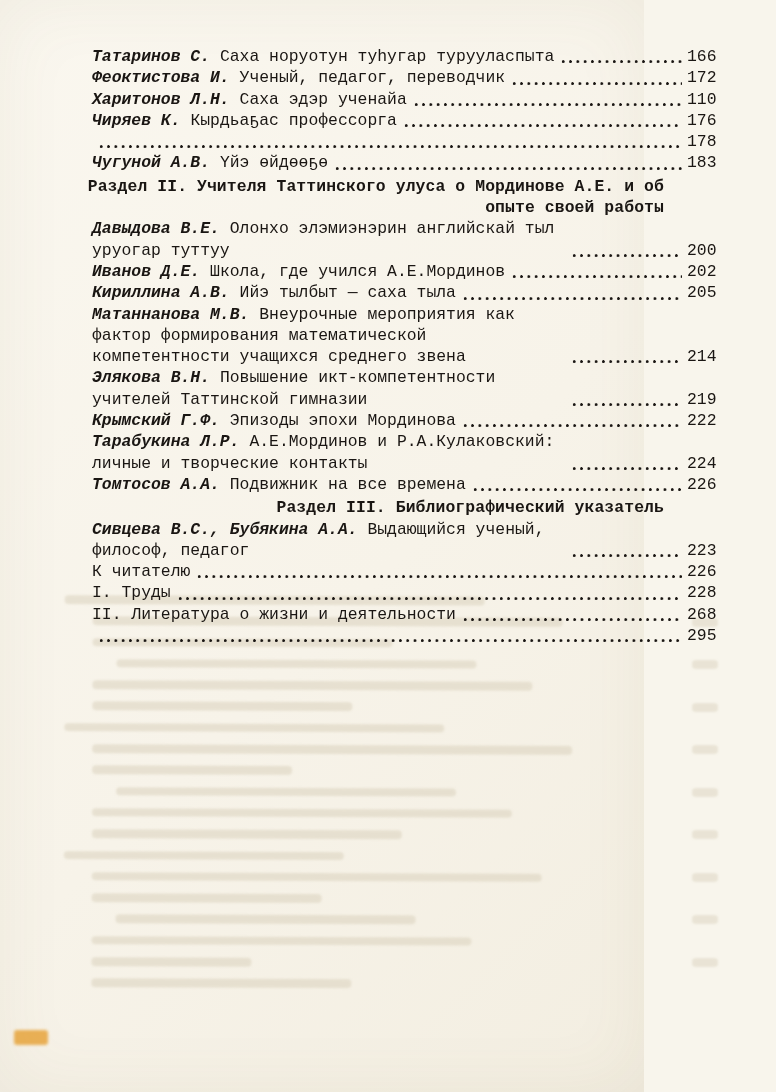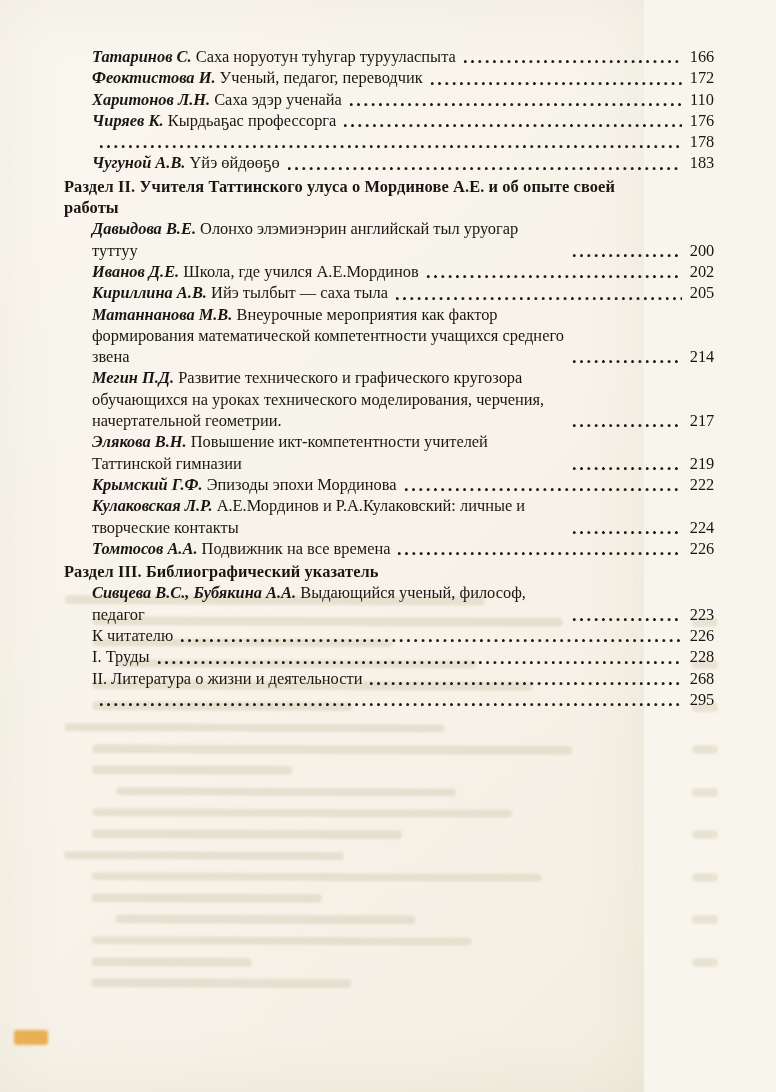--- a/index.html
+++ b/index.html
@@ -12,40 +12,42 @@
   body{
     width:776px;height:1092px;overflow:hidden;
     background:var(--paper);
     font-family:"Liberation Serif","DejaVu Serif",serif;
     color:var(--ink);
   }
   .sheet{
     position:relative;width:644px;height:1092px;
     background:linear-gradient(135deg,#faf7ef 0%,#f7f3e9 55%,#f3eee1 100%);
     box-shadow:inset 0 0 70px rgba(120,100,60,.07);
+    font-family:Liberation Mono, monospace;
   }
   
   .toc{
     position:absolute;top:46px;left:64px;width:653px;
     font-size:16.4px;line-height:21.3px;z-index:2;
   }
   .sec-header{
     font-weight:700;max-width:600px;margin:2px 0 0 0;
     letter-spacing:.1px;
+    text-align:right;
   }
   .entry{display:flex;align-items:flex-end;margin-left:28px;}
   .entry.indent{}
   .txt{flex:0 1 auto;}
   .author{font-style:italic;font-weight:700;}
   .leader{
     flex:1 0 110px;height:5px;margin:0 5px 3px 7px;
     background-image:radial-gradient(circle at 2.2px 2.6px,var(--ink) 1.1px,rgba(0,0,0,0) 1.65px);
     background-size:7.3px 5px;background-repeat:repeat-x;background-position:left bottom;
   }
-  .pageno{flex:0 0 auto;min-width:30px;text-align:center;}
+  .pageno{flex:0 0 auto;min-width:30px;text-align:left;}
   
   .ghost{
     position:absolute;left:0;right:0;top:596px;z-index:1;
     transform:rotate(.2deg);pointer-events:none;
   }
   .gline{
     height:8.5px;border-radius:4px;background:var(--ghost);
     opacity:.5;filter:blur(1.3px);margin-bottom:12.8px;
   }
   .gnum{
@@ -129,36 +131,31 @@
         <span class="txt"><em class="author">Кириллина А.В. </em><span>Ийэ тылбыт — саха тыла</span></span>
         <span class="leader"></span>
         <span class="pageno">205</span>
       </div>
       <div class="entry">
         <span class="txt"><em class="author">Матаннанова М.В. </em><span>Внеурочные мероприятия как фактор формирования математической компетентности учащихся среднего звена</span></span>
         <span class="leader"></span>
         <span class="pageno">214</span>
       </div>
       <div class="entry">
-        <span class="txt"><em class="author">Мегин П.Д. </em><span>Развитие технического и графического кругозора обучающихся на уроках технического моделирования, черчения, начертательной геометрии.</span></span>
-        <span class="leader"></span>
-        <span class="pageno">217</span>
-      </div>
-      <div class="entry">
         <span class="txt"><em class="author">Элякова В.Н. </em><span>Повышение икт-компетентности учителей Таттинской гимназии</span></span>
         <span class="leader"></span>
         <span class="pageno">219</span>
       </div>
       <div class="entry">
         <span class="txt"><em class="author">Крымский Г.Ф. </em><span>Эпизоды эпохи Мординова</span></span>
         <span class="leader"></span>
         <span class="pageno">222</span>
       </div>
       <div class="entry">
-        <span class="txt"><em class="author">Кулаковская Л.Р. </em><span>А.Е.Мординов и Р.А.Кулаковский: личные и творческие контакты</span></span>
+        <span class="txt"><em class="author">Тарабукина Л.Р. </em><span>А.Е.Мординов и Р.А.Кулаковский: личные и творческие контакты</span></span>
         <span class="leader"></span>
         <span class="pageno">224</span>
       </div>
       <div class="entry">
         <span class="txt"><em class="author">Томтосов А.А. </em><span>Подвижник на все времена</span></span>
         <span class="leader"></span>
         <span class="pageno">226</span>
       </div>
       <div class="sec-header">Раздел III. Библиографический указатель</div>
       <div class="entry">

